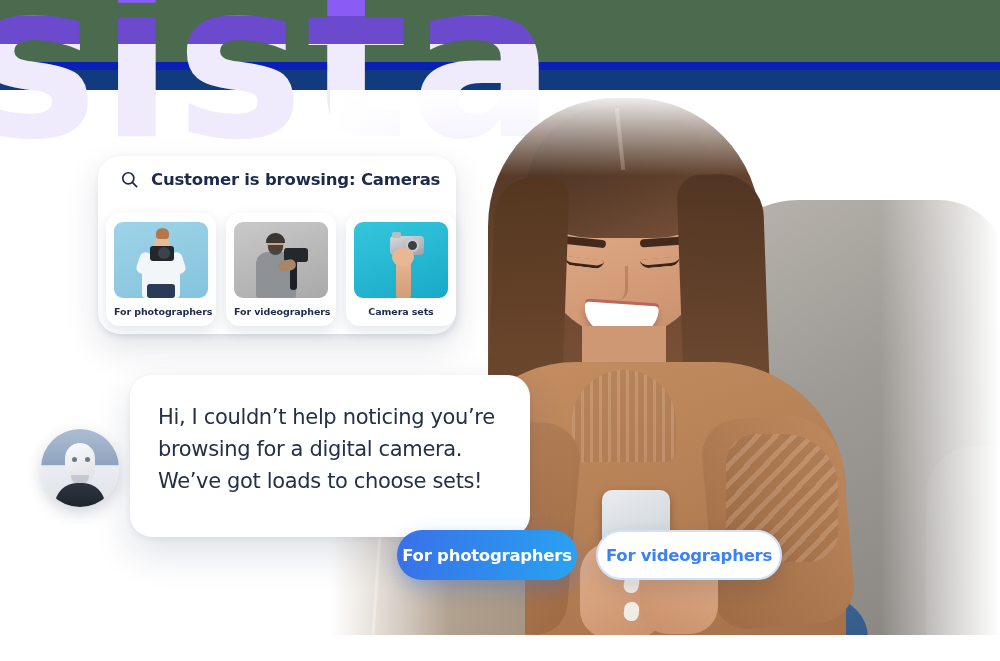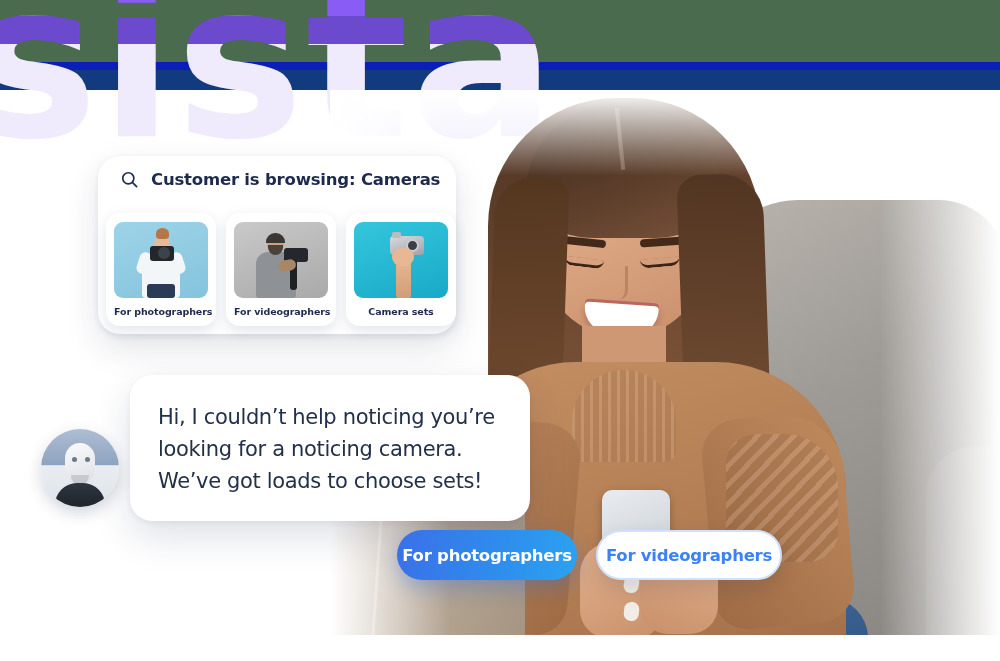--- a/index.html
+++ b/index.html
@@ -429,21 +429,21 @@
   }
 
   
   .bubble {
     position: absolute;
     left: 130px; top: 375px;
     width: 400px;
     z-index: 21;
     background: #ffffff;
     border-radius: 22px;
-    padding: 26px 28px 24px 28px;
+    padding: 26px 28px 40px 28px;
     box-shadow: 0 16px 38px rgba(28,40,80,.14), 0 2px 6px rgba(28,40,80,.06);
   }
   .bubble p {
     font-family: "DejaVu Sans", sans-serif;
     font-size: 21px;
     line-height: 32px;
     color: #233049;
     letter-spacing: -0.35px;
     white-space: nowrap;
   }
@@ -595,20 +595,20 @@
   <div class="avatar">
     <div class="robot-head"></div>
     <div class="robot-eye l"></div>
     <div class="robot-eye r"></div>
     <div class="robot-jaw"></div>
     <div class="robot-body"></div>
   </div>
 
   <div class="bubble">
     <p>Hi, I couldn’t help noticing you’re</p>
-    <p>looking for a noticing camera.</p>
+    <p>browsing for a digital camera.</p>
     <p>We’ve got loads to choose sets!</p>
   </div>
 
   <div class="chip chip-primary">For photographers</div>
   <div class="chip chip-outline-a">For videographers</div>
 
 </div>
 
 </body></html>

